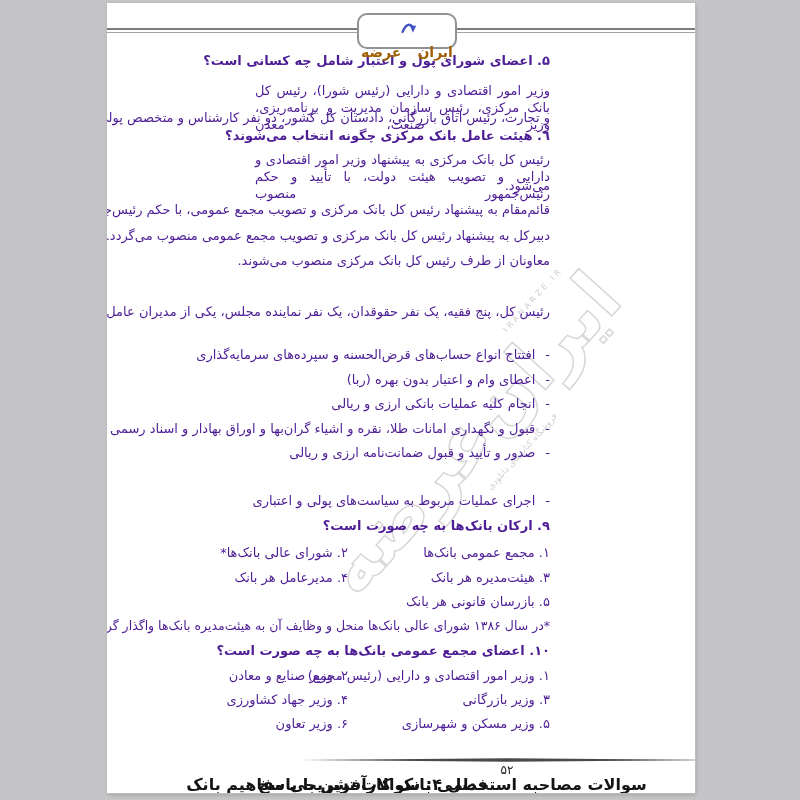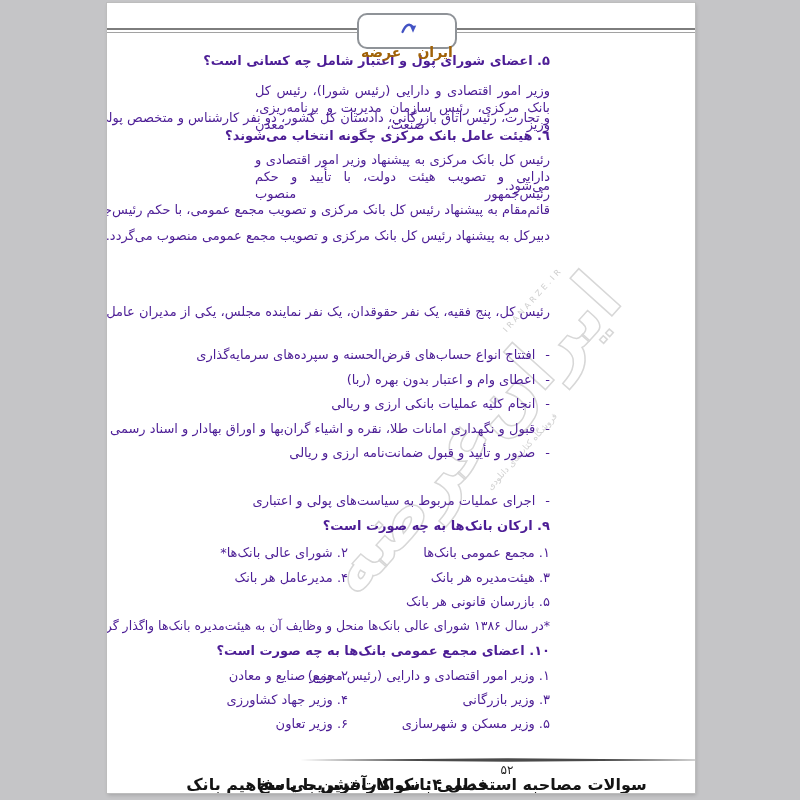--- a/index.html
+++ b/index.html
@@ -72,20 +72,21 @@
 
     <div class="qh" style="top:49px">۵. اعضای شورای پول و اعتبار شامل چه کسانی است؟</div>
     <div class="jline" style="top:79px">وزیر امور اقتصادی و دارایی (رئیس شورا)، رئیس کل بانک مرکزی، رئیس سازمان مدیریت و برنامه‌ریزی، وزیر صنعت، معدن</div>
     <div class="rline" style="top:106px">و تجارت، رئیس اتاق بازرگانی، دادستان کل کشور، دو نفر کارشناس و متخصص پولی و بانکی و دو تن از وزیران.</div>
 
     <div class="qh" style="top:124px">٦. هیئت عامل بانک مرکزی چگونه انتخاب می‌شوند؟</div>
     <div class="jline" style="top:148px">رئیس کل بانک مرکزی به پیشنهاد وزیر امور اقتصادی و دارایی و تصویب هیئت دولت، با تأیید و حکم رئیس‌جمهور منصوب</div>
     <div class="rline" style="top:174px">می‌شود.</div>
     <div class="rline" style="top:198px">قائم‌مقام به پیشنهاد رئیس کل بانک مرکزی و تصویب مجمع عمومی، با حکم رئیس‌جمهور منصوب می‌شود.</div>
     <div class="rline" style="top:224px">دبیرکل به پیشنهاد رئیس کل بانک مرکزی و تصویب مجمع عمومی منصوب می‌گردد.</div>
+    <div class="rline" style="top:249px">معاونان از طرف رئیس کل بانک مرکزی منصوب می‌شوند.</div>
 
     <div class="rline" style="top:300px">رئیس کل، پنج فقیه، یک نفر حقوقدان، یک نفر نماینده مجلس، یکی از مدیران عامل بانک‌های دولتی.</div>
 
     <div class="rline bullet" style="top:343px"><span class="dash">-</span><span>افتتاح انواع حساب‌های قرض‌الحسنه و سپرده‌های سرمایه‌گذاری</span></div>
     <div class="rline bullet" style="top:368px"><span class="dash">-</span><span>اعطای وام و اعتبار بدون بهره (ربا)</span></div>
     <div class="rline bullet" style="top:392px"><span class="dash">-</span><span>انجام کلیه عملیات بانکی ارزی و ریالی</span></div>
     <div class="rline bullet" style="top:417px"><span class="dash">-</span><span>قبول و نگهداری امانات طلا، نقره و اشیاء گران‌بها و اوراق بهادار و اسناد رسمی</span></div>
     <div class="rline bullet" style="top:441px"><span class="dash">-</span><span>صدور و تأیید و قبول ضمانت‌نامه ارزی و ریالی</span></div>
     <div class="rline bullet" style="top:489px"><span class="dash">-</span><span>اجرای عملیات مربوط به سیاست‌های پولی و اعتباری</span></div>
 

